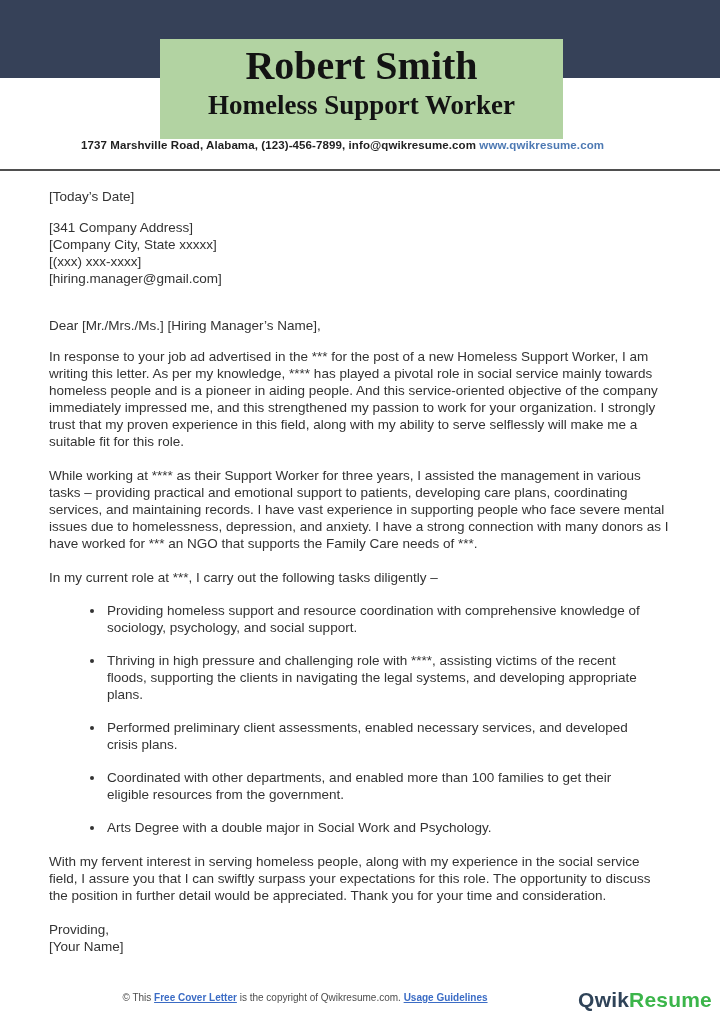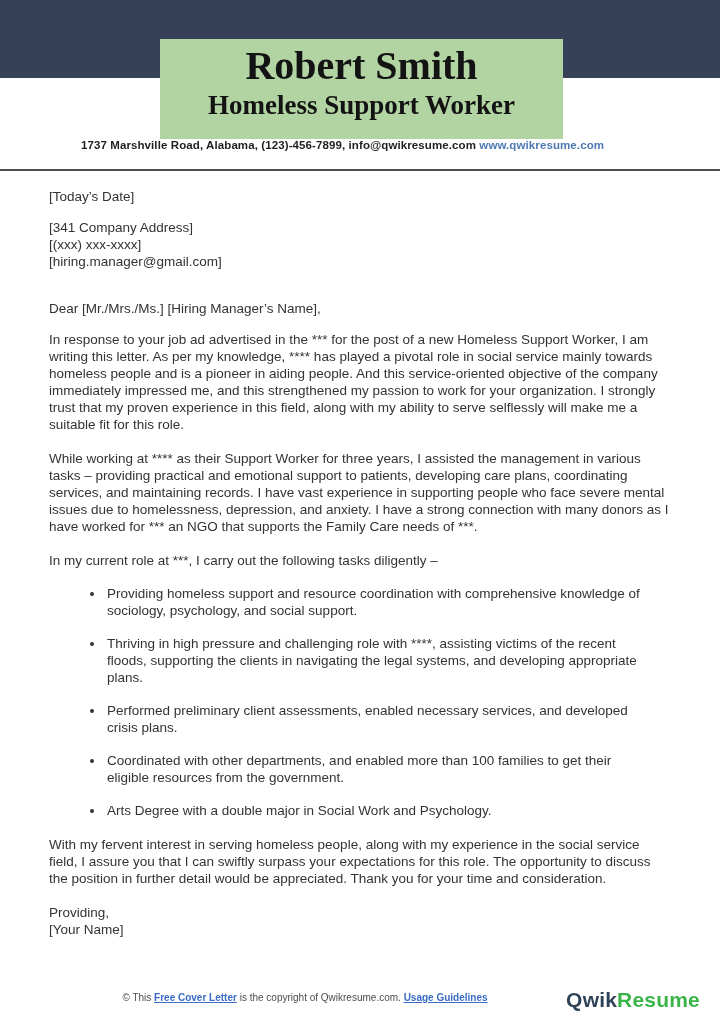--- a/index.html
+++ b/index.html
@@ -47,21 +47,21 @@
   ul.duties li { margin:16px; padding:0 0 0 2px; }
   .signoff-line { margin:0; }
   
   .footer {
     position:absolute; top:988px; left:0; width:720px; height:26px;
     font-size:10px; color:#4d4d4d;
   }
   .copyright { position:absolute; top:4px; left:0; width:610px; text-align:center; }
   .footlink { color:#3b6cc5; text-decoration:underline; font-weight:bold; cursor:pointer; }
   .logo {
-    position:absolute; top:0; right:20px;
+    position:absolute; top:0; right:8px;
     font-size:21px; font-weight:bold; letter-spacing:0.2px;
   }
   .logo-qwik  { color:#2f4358; }
   .logo-resume{ color:#3bb54a; }
 </style>
 </head>
 <body>
 
 <div class="page">
 
@@ -71,20 +71,21 @@
     <div class="job-title">Homeless Support Worker</div>
   </div>
   <div class="contact"><span>1737 Marshville Road, Alabama, (123)-456-7899, info@qwikresume.com </span><a class="weblink">www.qwikresume.com</a></div>
   <div class="divider"></div>
 
   <div class="letter">
     <p class="date">[Today’s Date]</p>
 
     <div class="address">
       <div>[341 Company Address]</div>
+      <div>[Company City, State xxxxx]</div>
       <div>[(xxx) xxx-xxxx]</div>
       <div>[hiring.manager@gmail.com]</div>
     </div>
 
     <p class="salutation">Dear [Mr./Mrs./Ms.] [Hiring Manager’s Name],</p>
 
     <p>In response to your job ad advertised in the *** for the post of a new Homeless Support Worker, I am writing this letter. As per my knowledge, **** has played a pivotal role in social service mainly towards homeless people and is a pioneer in aiding people. And this service-oriented objective of the company immediately impressed me, and this strengthened my passion to work for your organization. I strongly trust that my proven experience in this field, along with my ability to serve selflessly will make me a suitable fit for this role.</p>
     <p>While working at **** as their Support Worker for three years, I assisted the management in various tasks – providing practical and emotional support to patients, developing care plans, coordinating services, and maintaining records. I have vast experience in supporting people who face severe mental issues due to homelessness, depression, and anxiety. I have a strong connection with many donors as I have worked for *** an NGO that supports the Family Care needs of ***.</p>
     <p class="current-role">In my current role at ***, I carry out the following tasks diligently –</p>
 

